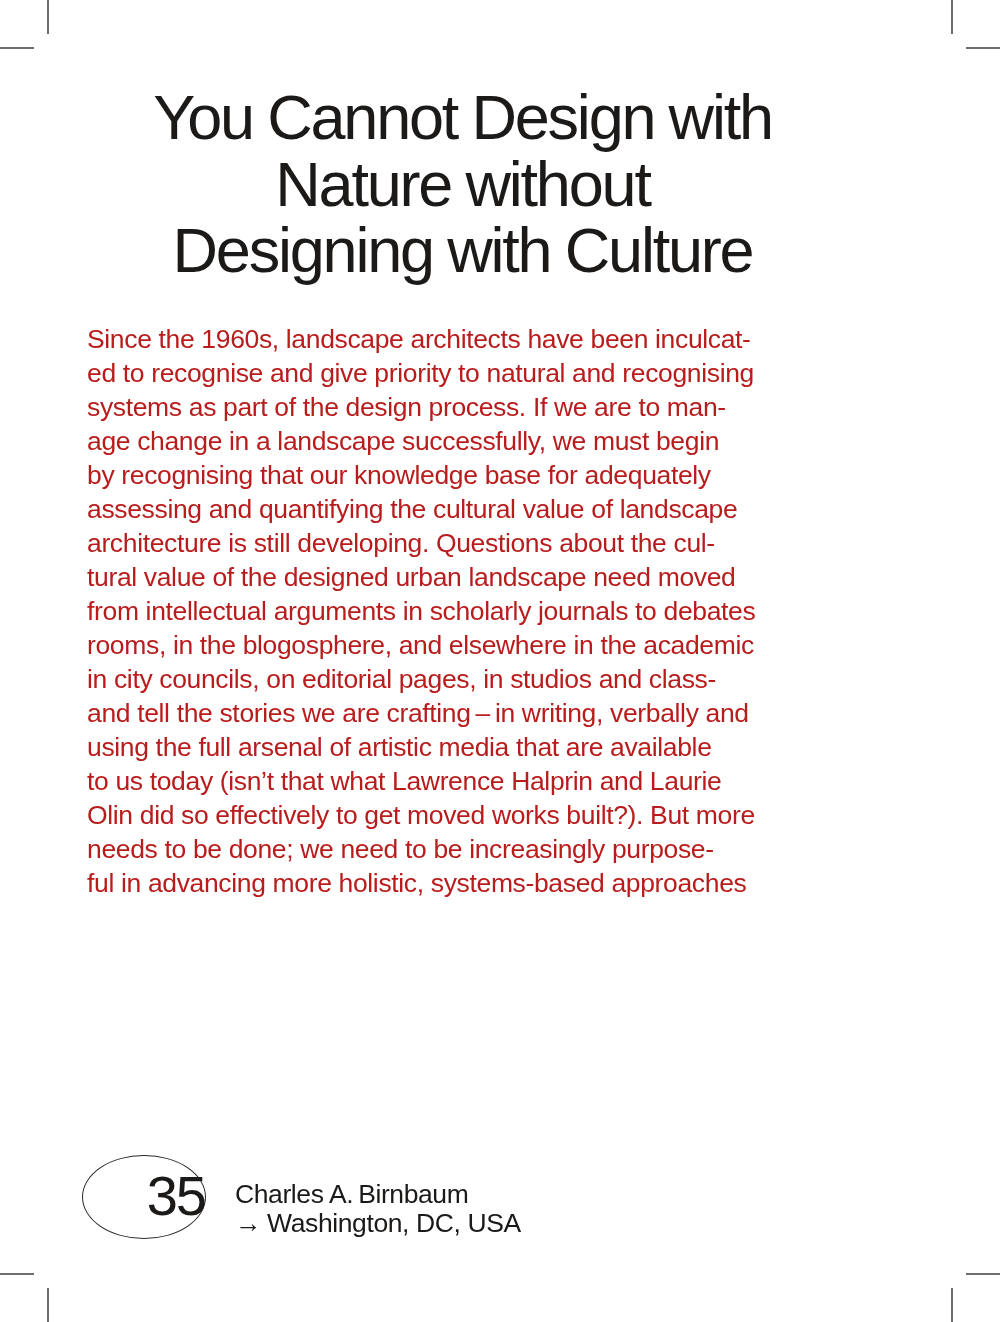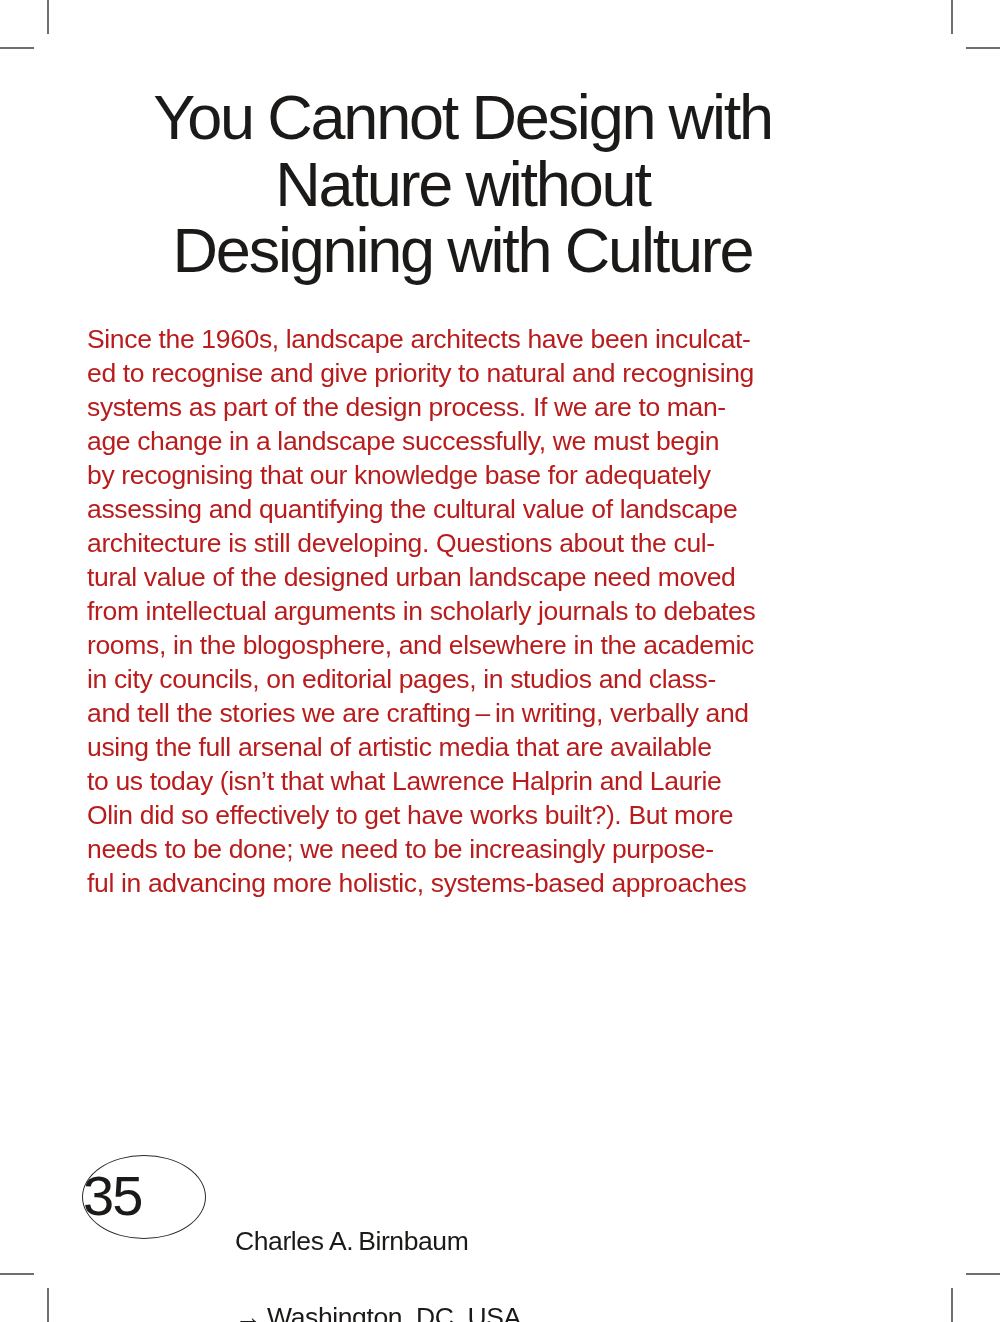--- a/index.html
+++ b/index.html
@@ -54,40 +54,40 @@
     .page-oval {
       position: absolute;
       left: 82px;
       top: 1155px;
       width: 124px;
       height: 84px;
       border: 1.3px solid #2a2a2a;
       border-radius: 62px / 42px;
       display: flex;
       align-items: center;
-      justify-content: flex-start;
+      justify-content: flex-end;
       box-sizing: border-box;
     }
     .page-number {
       font-size: 56px;
       letter-spacing: -2px;
       line-height: 1;
       color: #1c1a18;
       margin-top: -2px;
     }
     .credit {
       position: absolute;
       left: 235px;
       top: 1180px;
       font-size: 26.5px;
       line-height: 29px;
       letter-spacing: -0.4px;
       color: #1c1a18;
     }
-    .credit .cline { display: block; white-space: nowrap; margin-top: 47px; }
+    .credit .cline { display: block; white-space: nowrap; }
     .arrow { margin-right: 6px; }
   </style>
 </head>
 <body>
 
 <div class="crop v" style="left:47px; top:0; height:34px;"></div>
 <div class="crop h" style="left:0; top:47px; width:34px;"></div>
 <div class="crop v" style="left:951px; top:0; height:34px;"></div>
 <div class="crop h" style="left:966px; top:47px; width:34px;"></div>
 <div class="crop h" style="left:0; top:1273px; width:34px;"></div>
@@ -109,21 +109,21 @@
   <span class="bline">by recognising that our knowledge base for adequately</span>
   <span class="bline">assessing and quantifying the cultural value of landscape</span>
   <span class="bline">architecture is still developing. Questions about the cul-</span>
   <span class="bline">tural value of the designed urban landscape need moved</span>
   <span class="bline">from intellectual arguments in scholarly journals to debates</span>
   <span class="bline">rooms, in the blogosphere, and elsewhere in the academic</span>
   <span class="bline">in city councils, on editorial pages, in studios and class-</span>
   <span class="bline">and tell the stories we are crafting – in writing, verbally and</span>
   <span class="bline">using the full arsenal of artistic media that are available</span>
   <span class="bline">to us today (isn’t that what Lawrence Halprin and Laurie</span>
-  <span class="bline">Olin did so effectively to get have works built?). But more</span>
+  <span class="bline">Olin did so effectively to get moved works built?). But more</span>
   <span class="bline">needs to be done; we need to be increasingly purpose-</span>
   <span class="bline">ful in advancing more holistic, systems-based approaches</span>
 </p>
 
 <div class="page-oval">
   <span class="page-number">35</span>
 </div>
 
 <div class="credit">
   <span class="cline">Charles A. Birnbaum</span>

